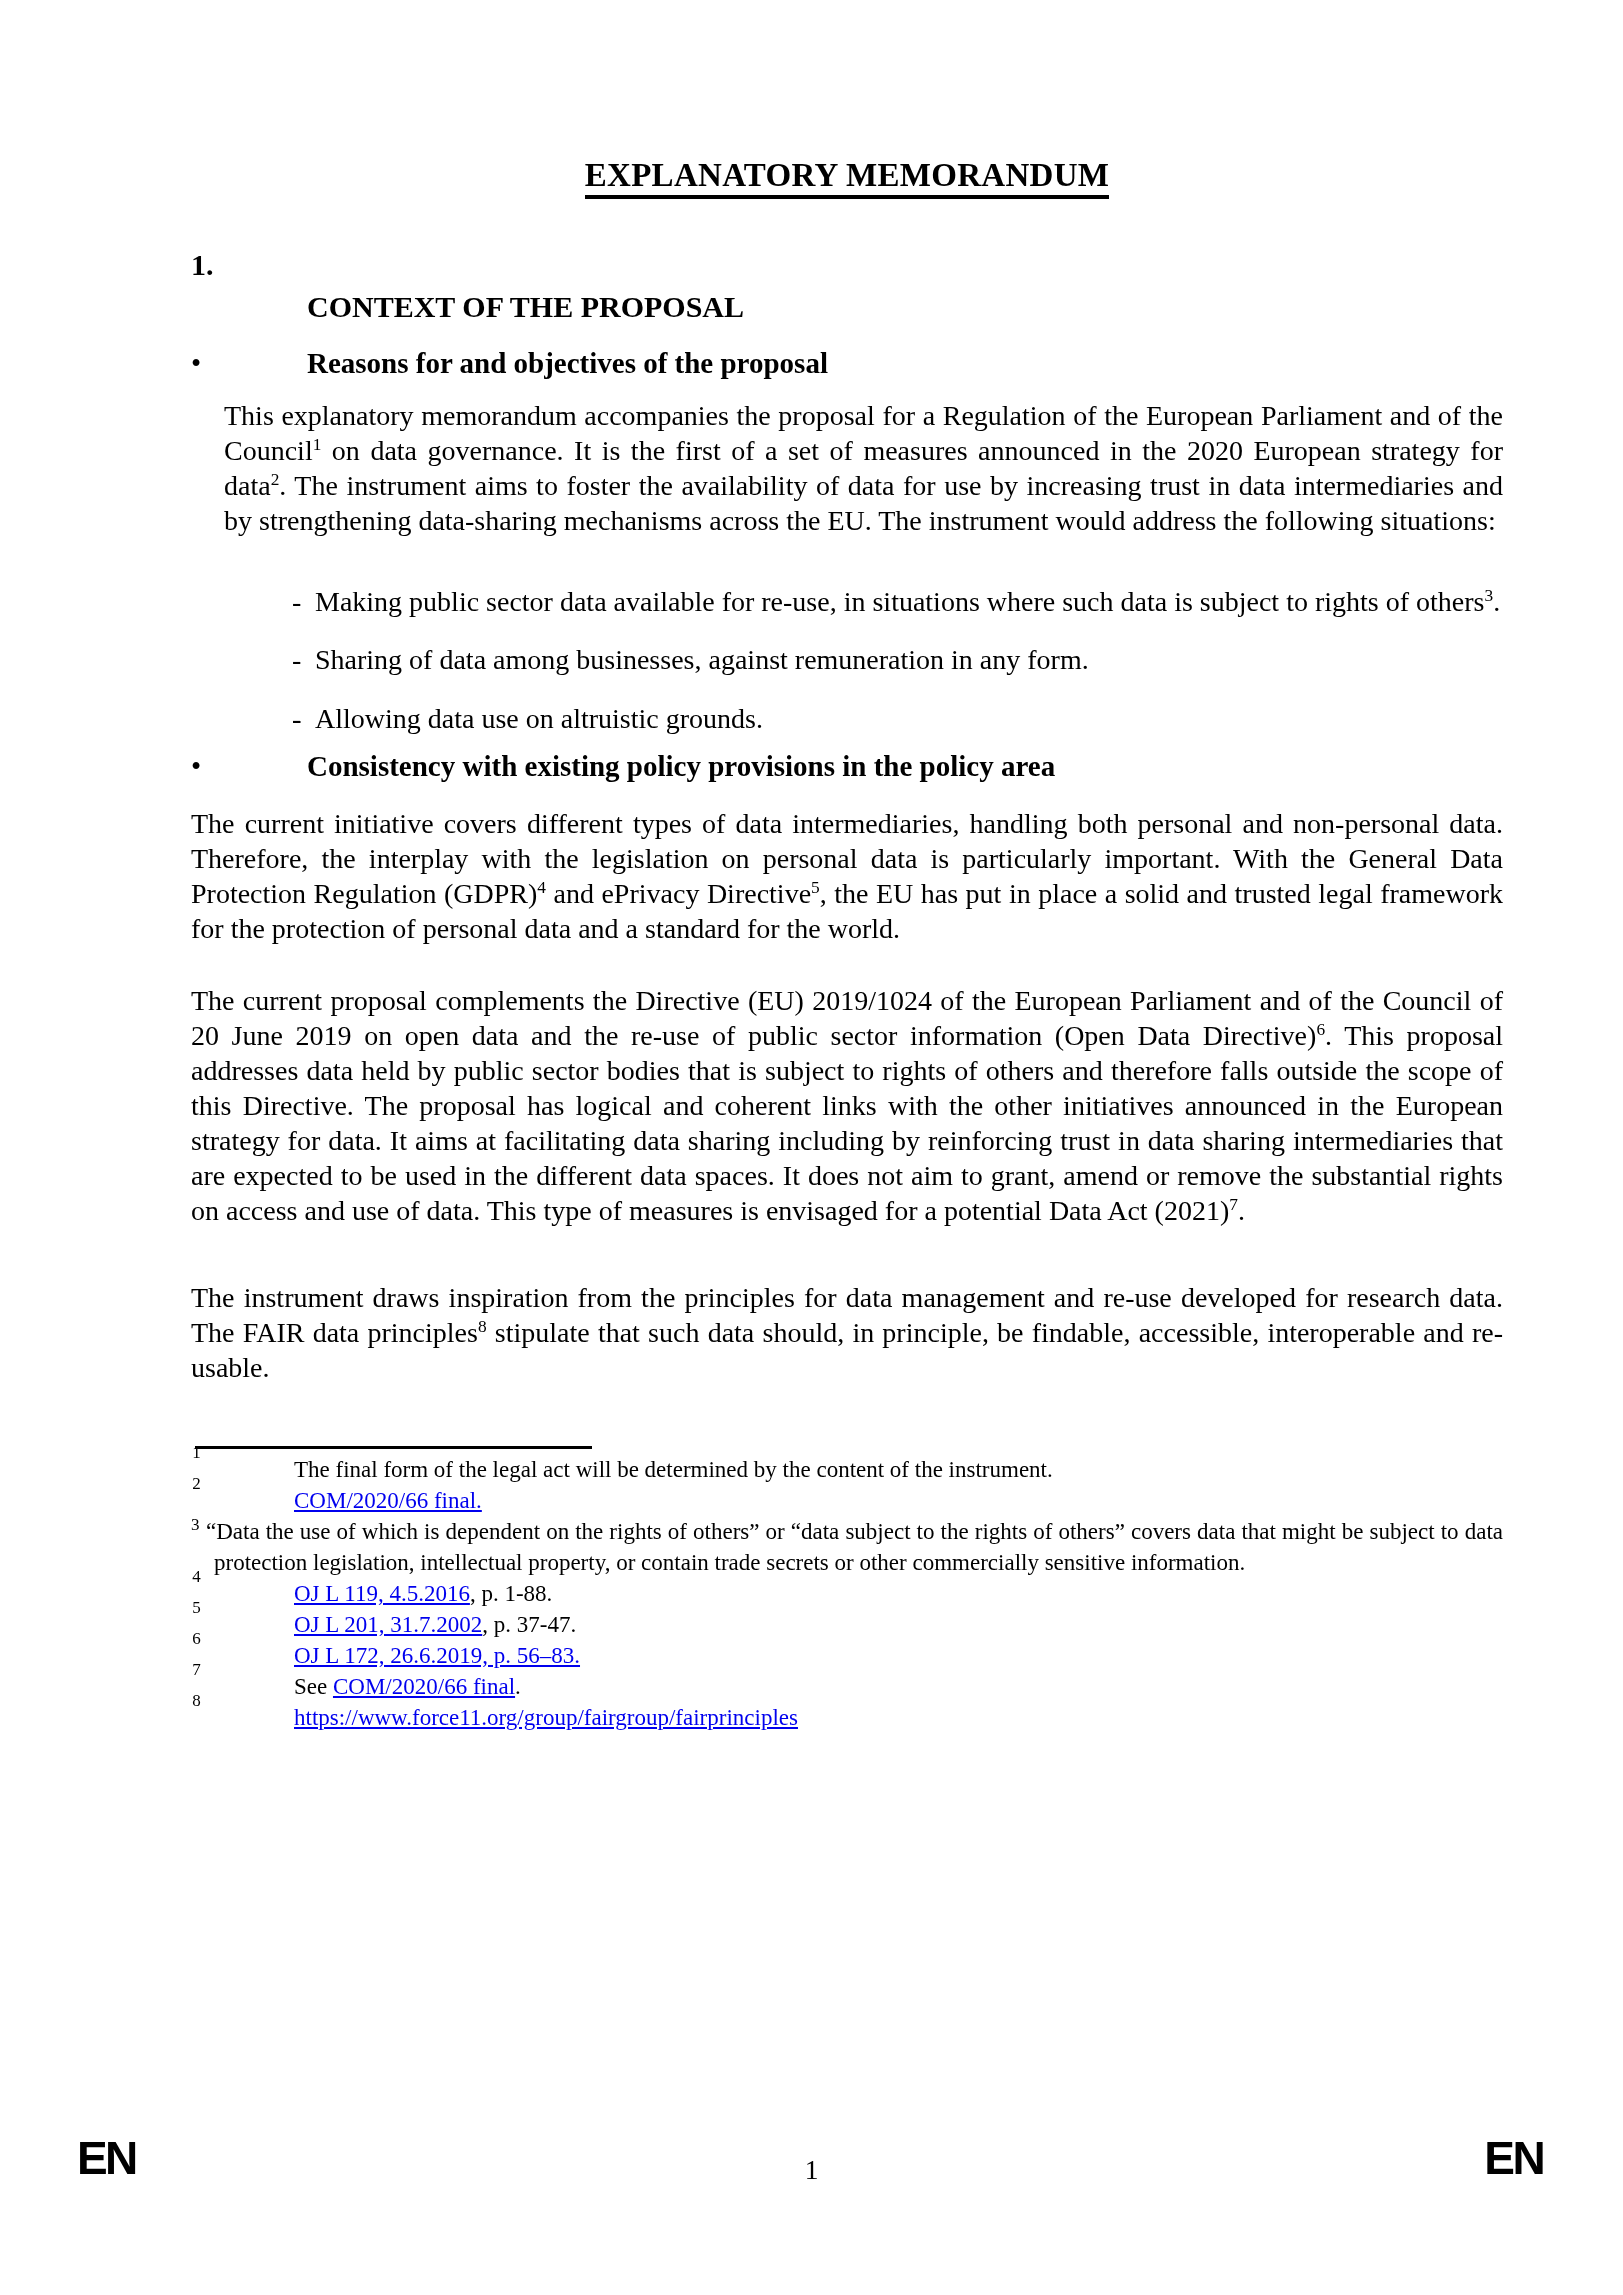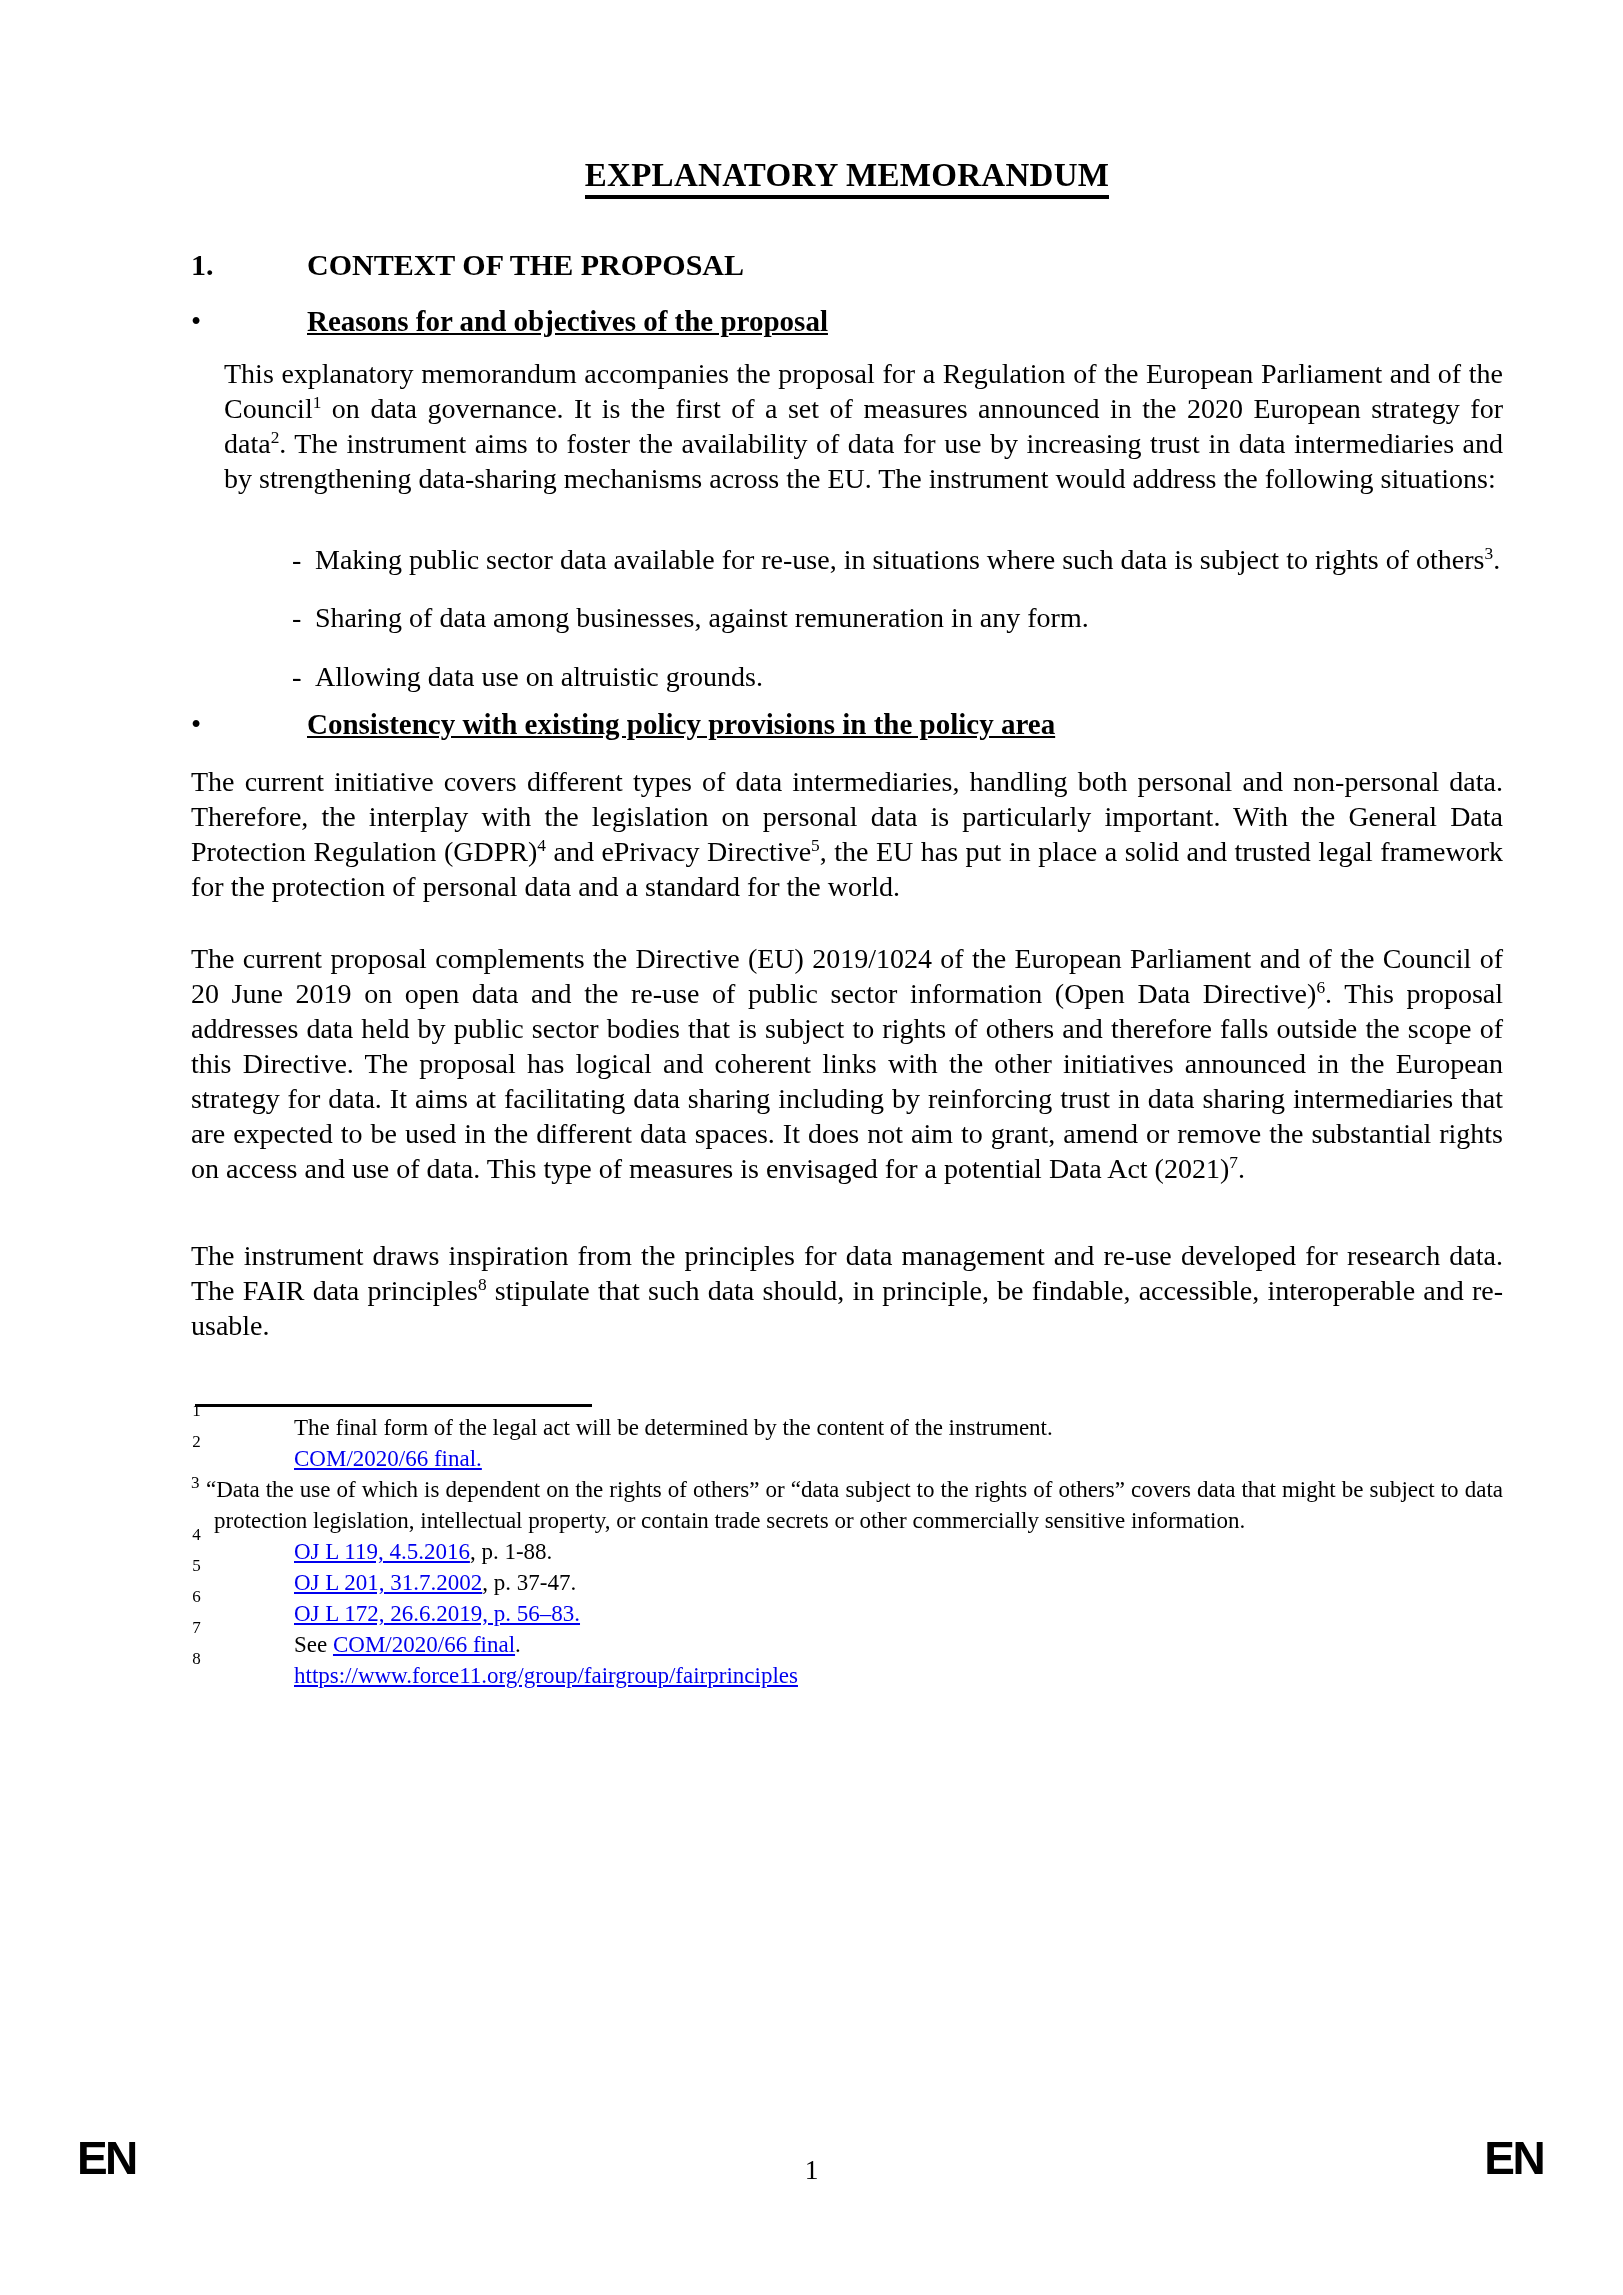--- a/index.html
+++ b/index.html
@@ -29,32 +29,32 @@
   }
   
   .heading-row{
     display:flex;
     margin-top:48px;
     font-weight:bold;
     font-size:30px;
     line-height:35px;
   }
   .h-num{flex:0 0 116px;}
-  .h-text{flex:1;}
+  .h-text{flex:1;margin-top:42px;}
   
   .bullet-row{
     display:flex;
     font-weight:bold;
     font-size:29px;
     line-height:35px;
   }
   .bullet-row.first{margin-top:21.6px;}
   .bullet-row.second{margin-top:13px;}
   .b-marker{flex:0 0 116px;font-weight:normal;}
-  .b-text{flex:1;text-decoration:underline;}
+  .b-text{flex:1;}
   
   .body-par{
     margin:0;
     text-align:justify;
   }
   .p1{margin-top:17px;margin-left:33px;}
   .p2{margin-top:21.6px;}
   .p3{margin-top:37px;}
   .p4{margin-top:52px;}
   sup.supref{

